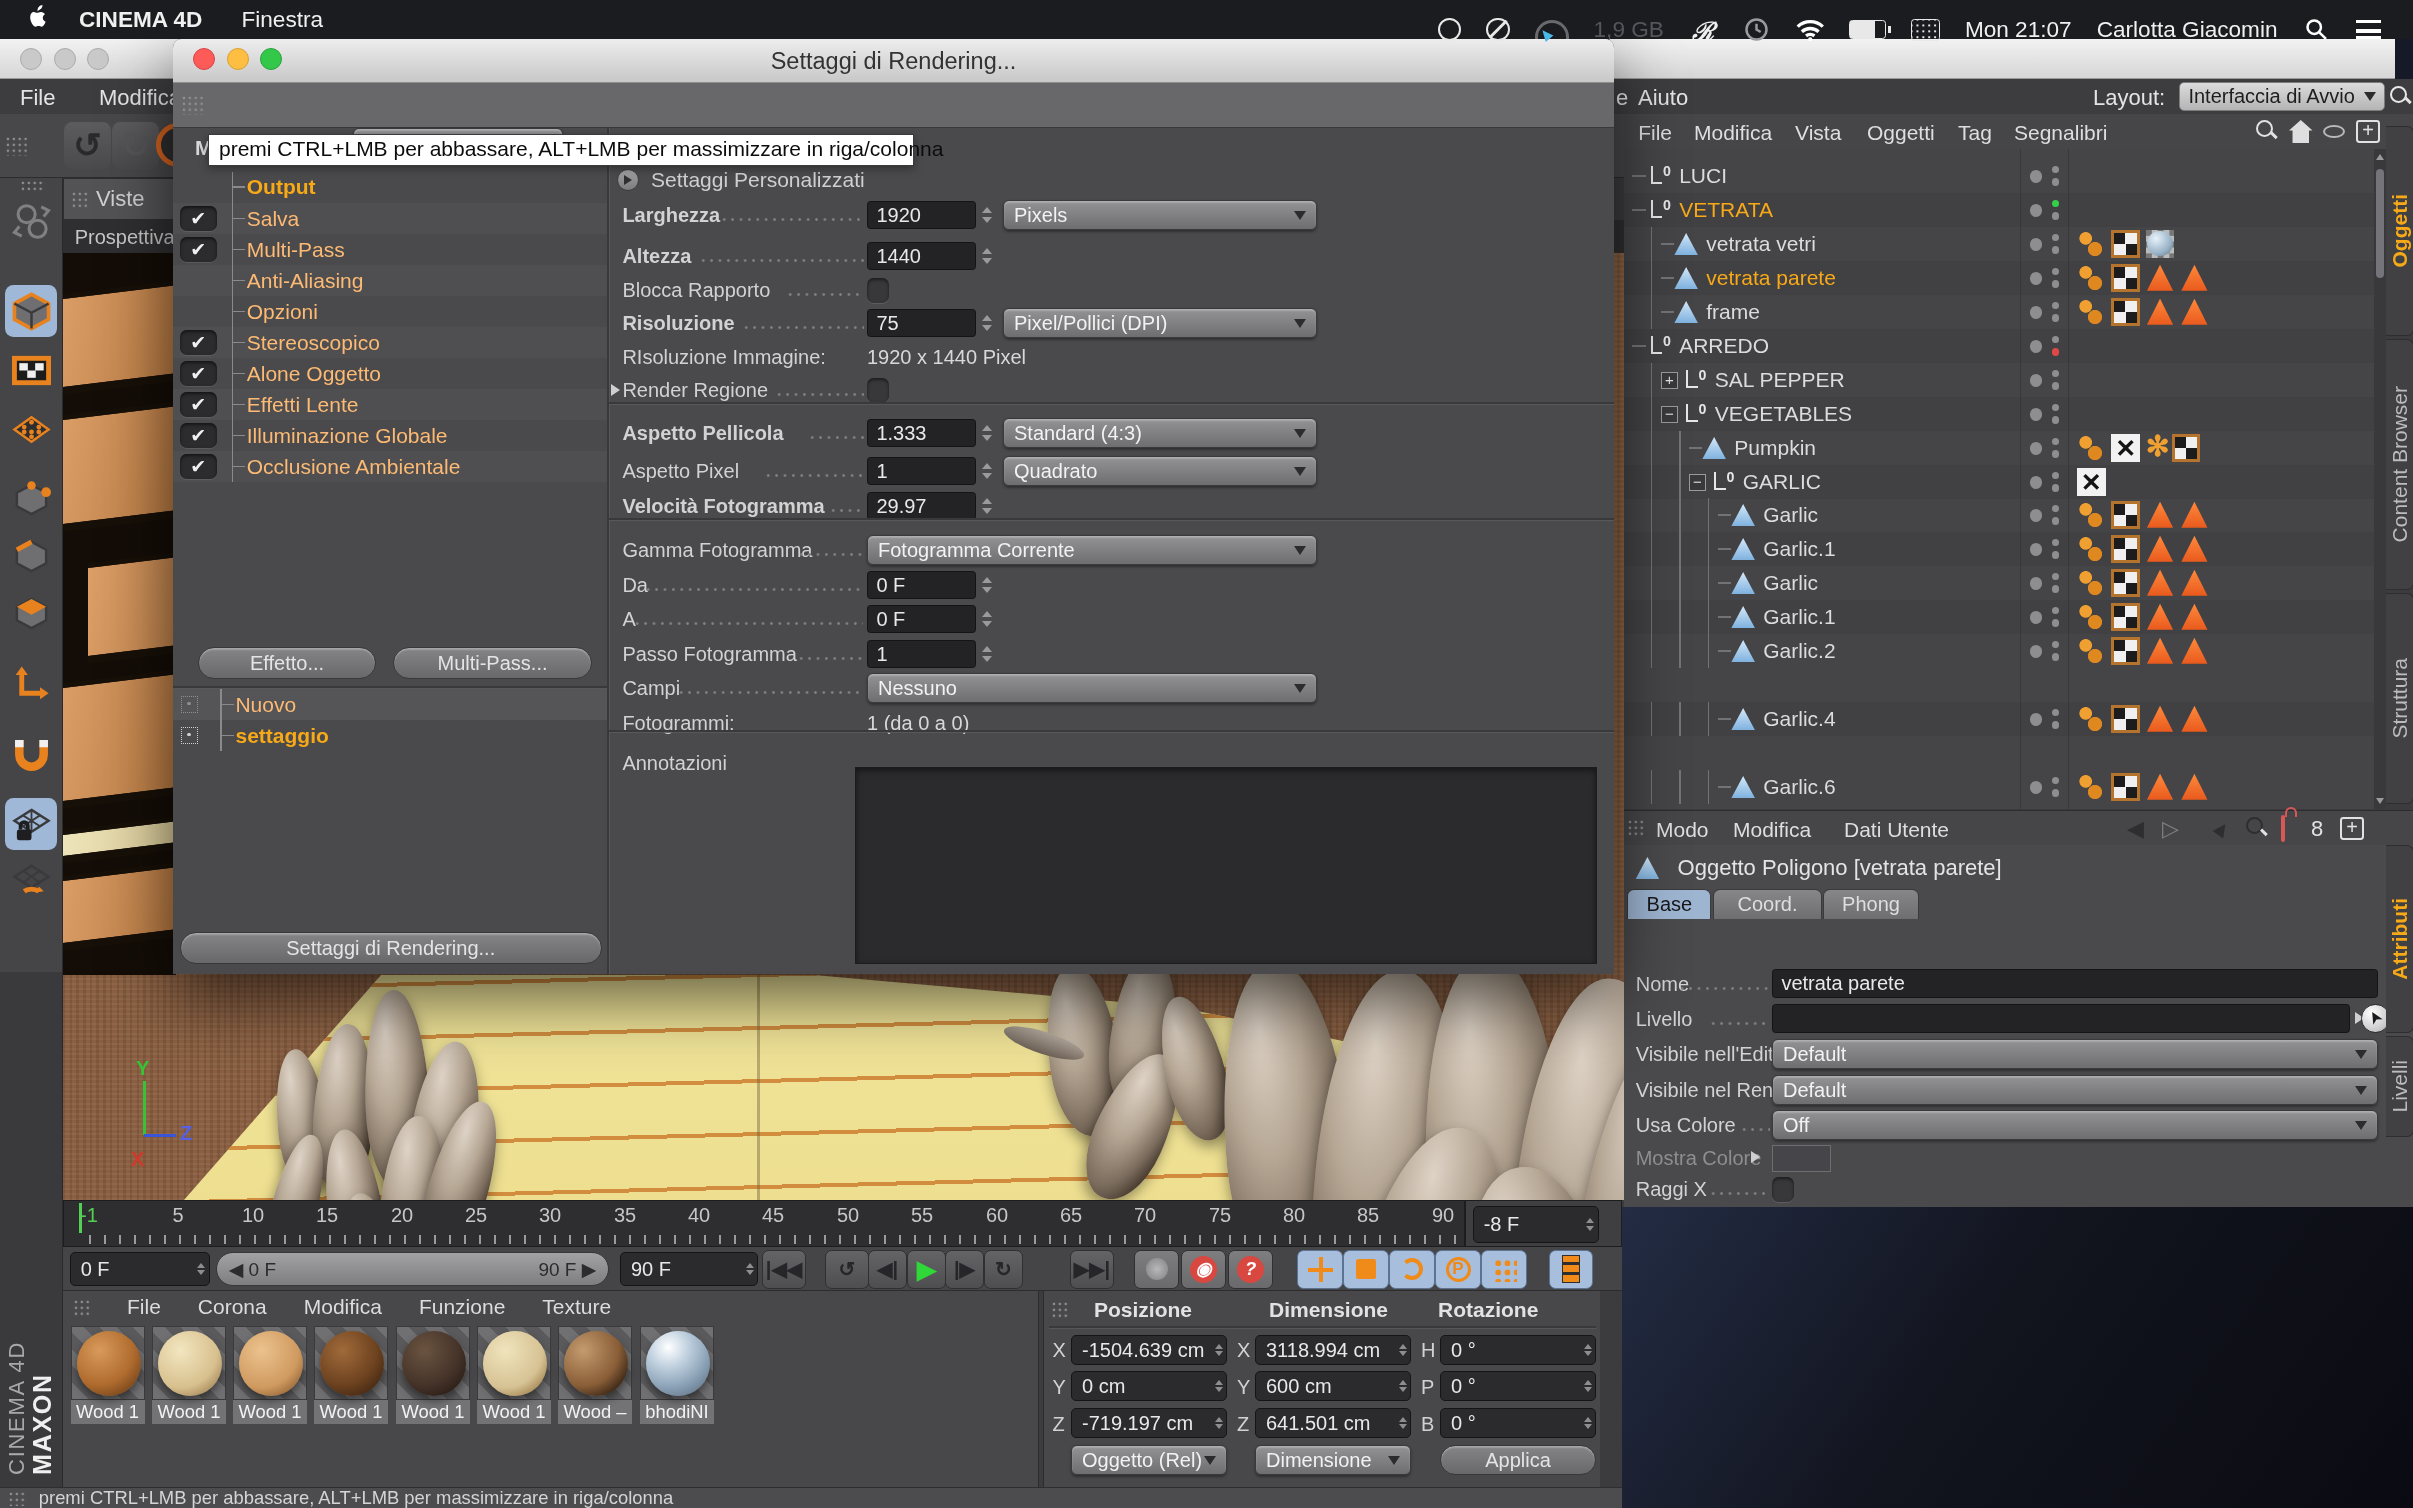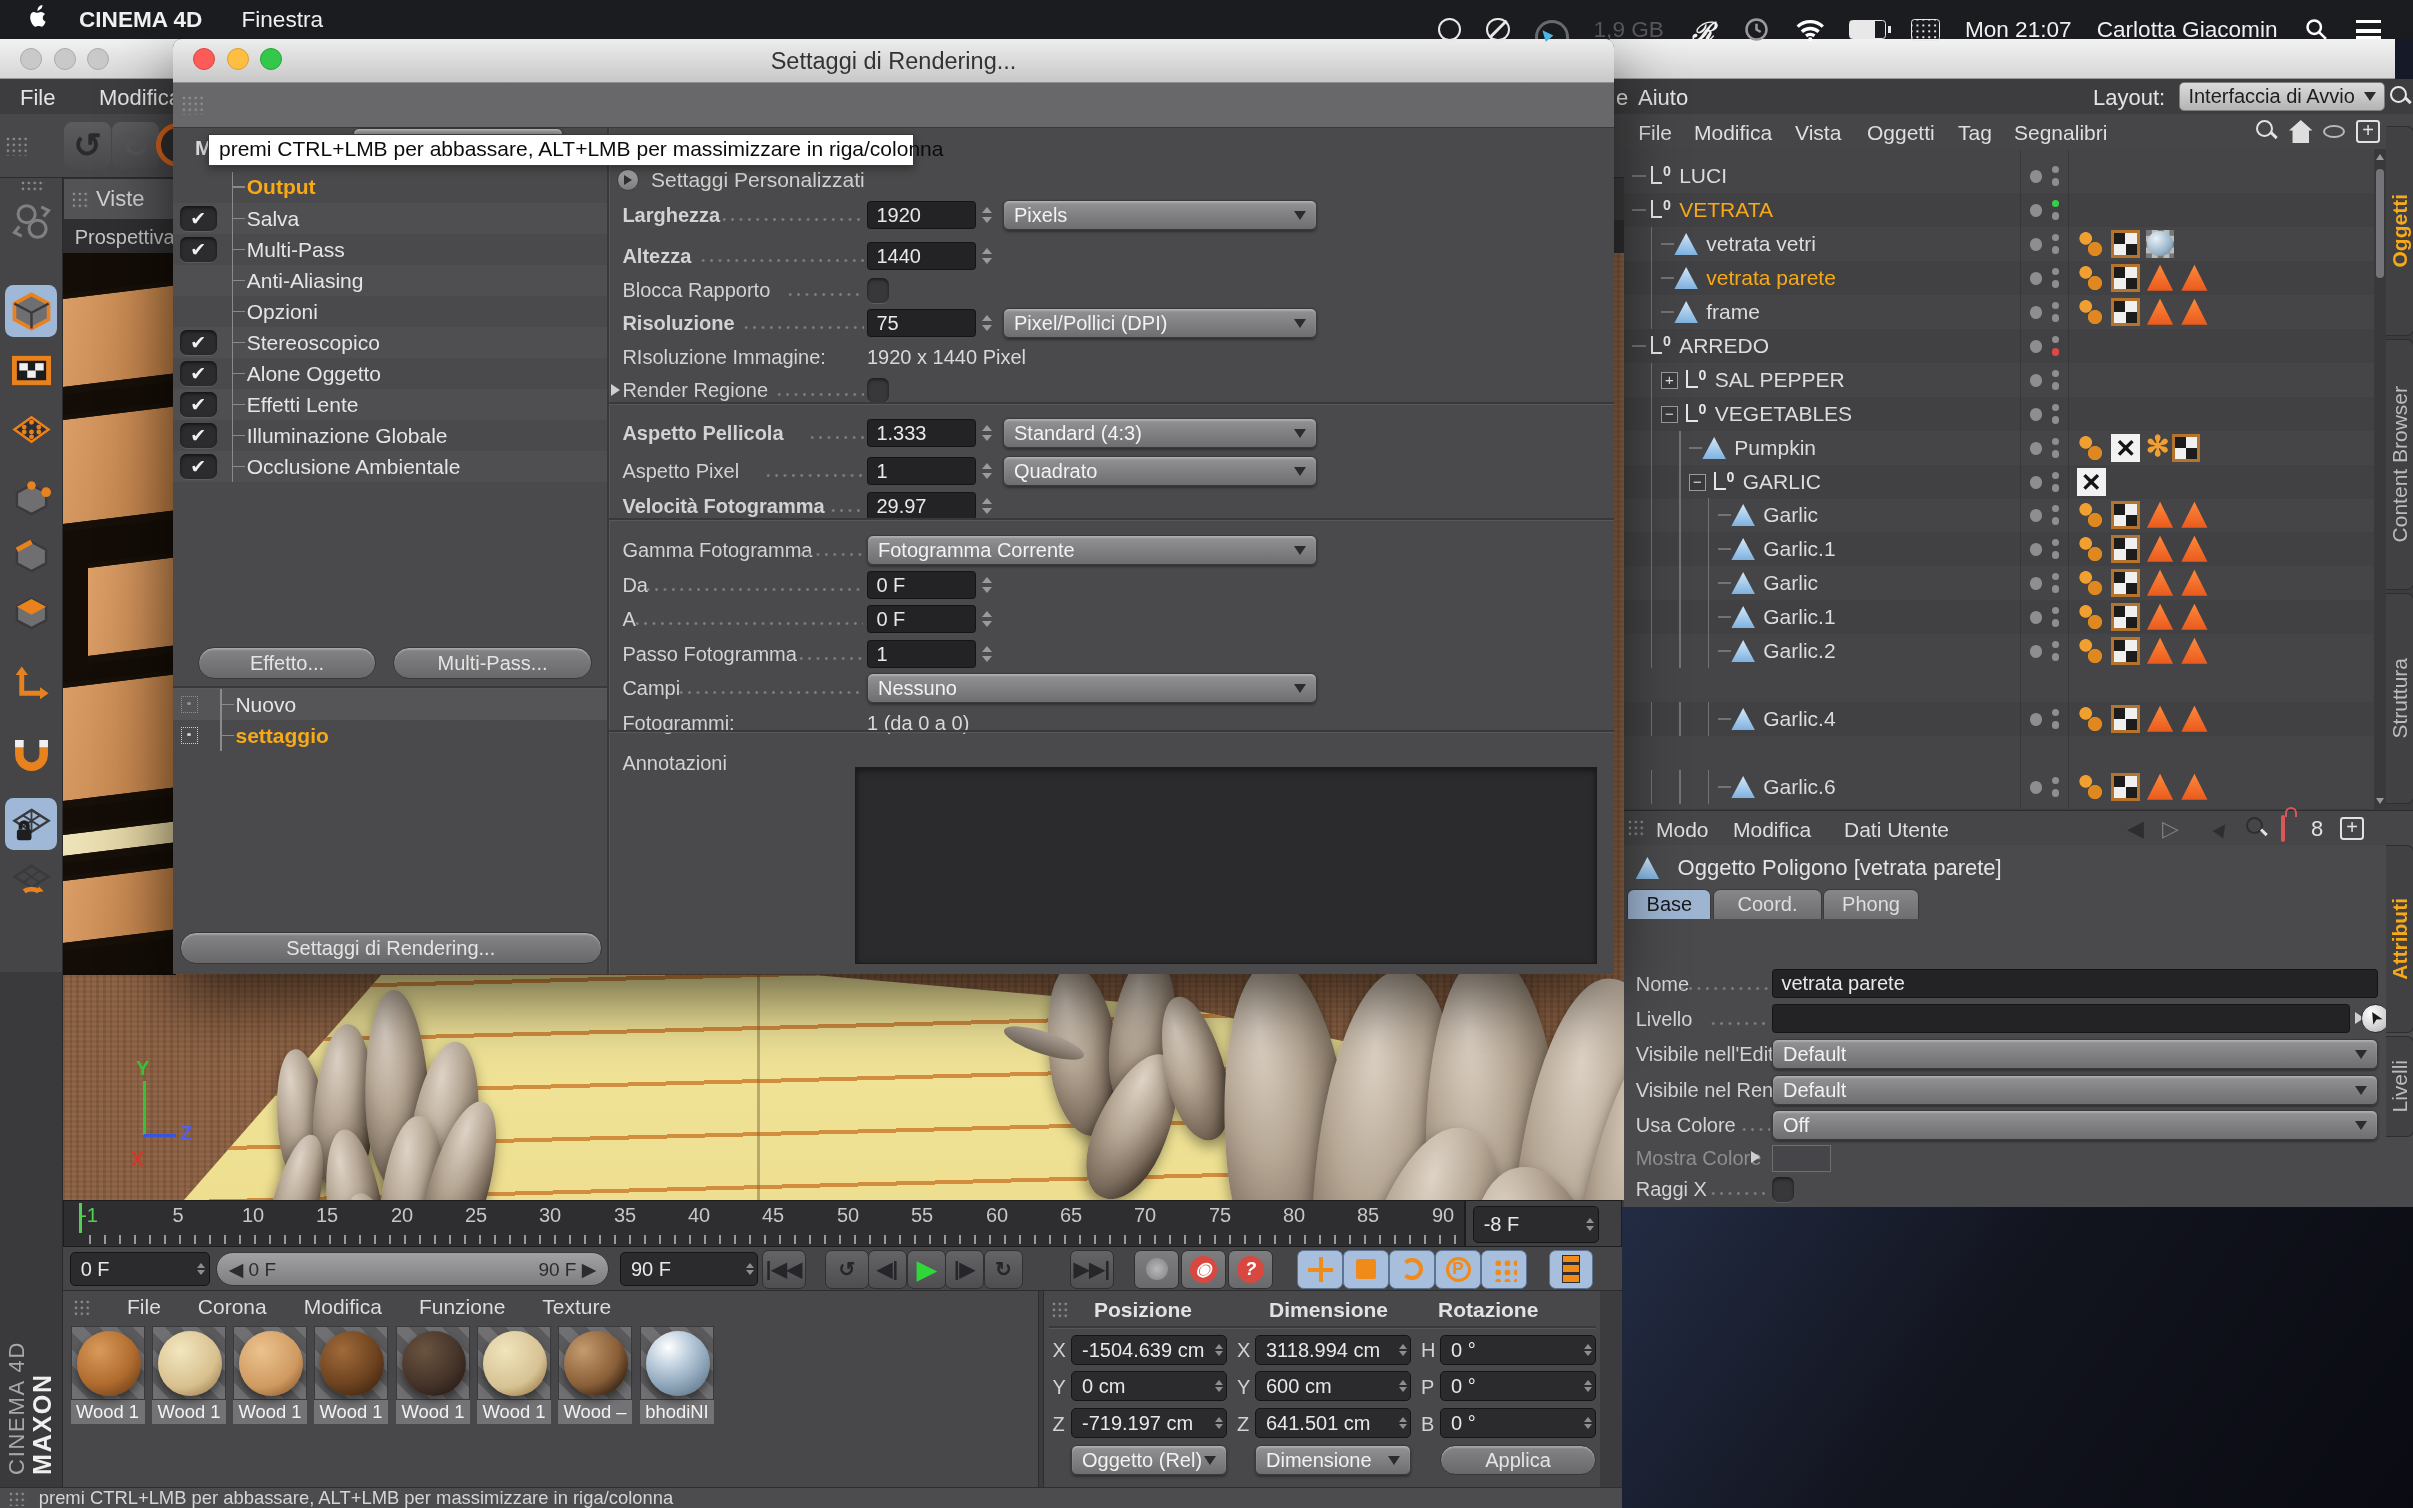--- a/index.html
+++ b/index.html
@@ -81,21 +81,21 @@
   .c4dsel { background:linear-gradient(#939395,#6e6e70); border:0.8px solid #3a3a3c; border-radius:5.9px; box-shadow:inset 0 1.7px 1.7px rgba(255,255,255,.28),0 1.7px 2.5px rgba(0,0,0,.35); color:#f2f2f2; font-size:20px; display:flex; align-items:center; padding:0 10px; }
   .c4dsel .dar { margin-left:auto; }
   #dlg-vsep { position:absolute; left:434px; top:89px; width:1.7px; height:846px; background:#39393b; box-shadow:0.8px 0 0 #5a5a5c; }
   #dlg-tree { position:absolute; left:0; top:126px; width:434px; height:335px; }
   .dt-row { position:absolute; left:0; width:434px; height:31px; display:flex; align-items:center; }
   .dt-row:nth-child(even){ background:rgba(255,255,255,.03); }
   .dt-check { width:37px; height:25px; margin-left:6.7px; border-radius:6.7px; background:#2c2c2e; box-shadow:inset 0 1.7px 3.4px rgba(0,0,0,.6),0 0.8px 0 rgba(255,255,255,.12); color:#f0f0f0; font-size:19px; text-align:center; line-height:25px; }
   .dt-check.empty { visibility:hidden; }
   .dt-guide { width:1.7px; height:31px; background:#8a8a8c; margin-left:15px; }
   .dt-dash { width:11.7px; height:1.7px; background:#8a8a8c; }
-  .dt-label { font-size:21px; color:#e5e5e5; margin-left:1.7px; white-space:nowrap; }
+  .dt-label { font-size:21px; color:#fdba74; margin-left:1.7px; white-space:nowrap; }
   .dt-label.sel { color:#f7a918; font-weight:bold; }
   .dlg-btn { position:absolute; height:32px; background:linear-gradient(#858587,#68686a); border:0.8px solid #38383a; border-radius:16px; box-shadow:inset 0 1.7px 1.7px rgba(255,255,255,.3); color:#e4e4e4; font-size:20px; display:flex; align-items:center; justify-content:center; }
   #dlg-presets { position:absolute; left:0; top:650px; width:434px; }
   .pr-row { height:31px; display:flex; align-items:center; }
   .pr-row.hl { background:#555557; }
   .pr-ico { width:17px; height:17px; margin-left:8.4px; border:1.7px dotted #cfcfcf; position:relative; }
   .pr-ico::after { content:""; position:absolute; left:5px; top:5px; width:3.4px; height:3.4px; background:#cfcfcf; border-radius:50%; }
   .pr-ico.dim { border-color:#8f8f91; } .pr-ico.dim::after{ background:#8f8f91; }
   #dlg-right { position:absolute; left:436px; top:89px; right:0; bottom:0; }
   #out-header { position:absolute; left:15px; top:6.7px; font-size:22.6px; font-weight:bold; color:#e8e8e8; }

